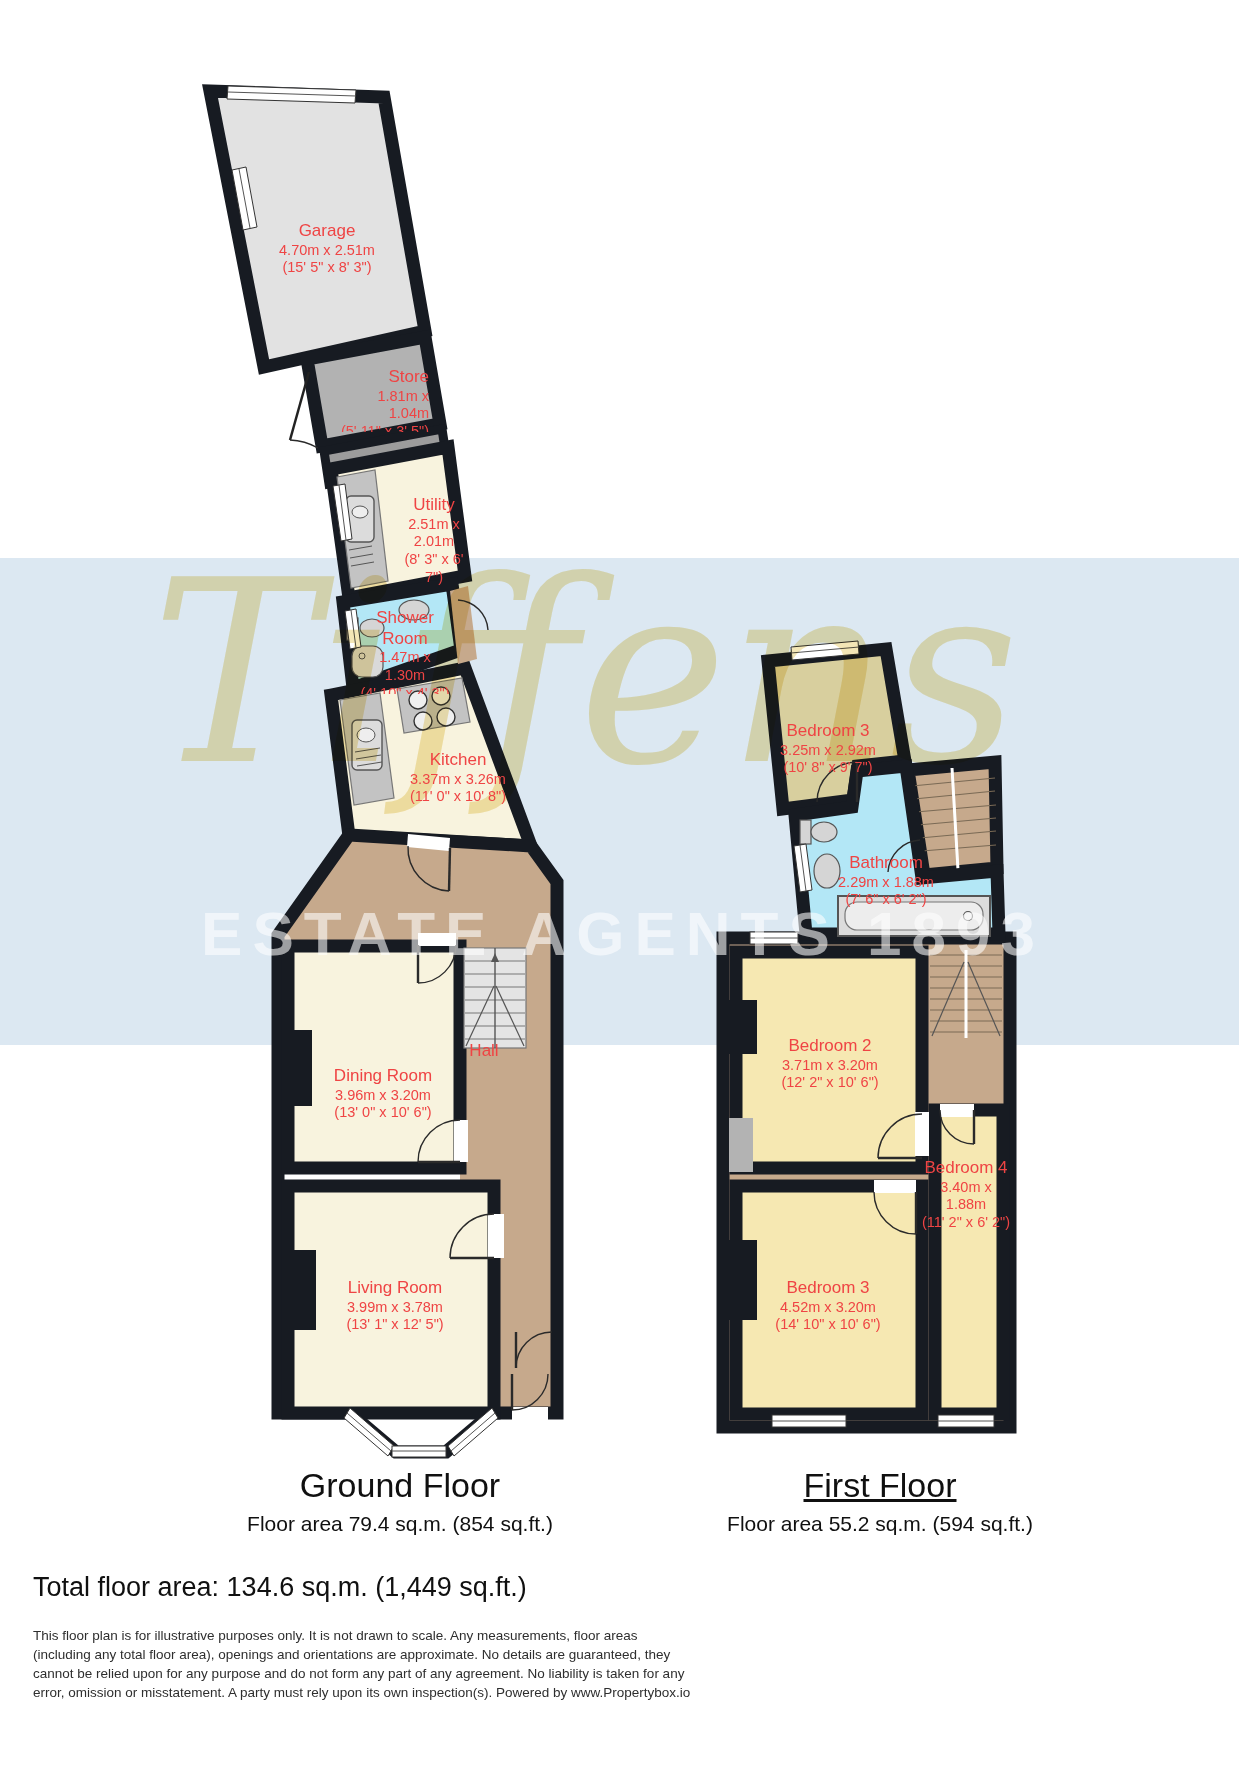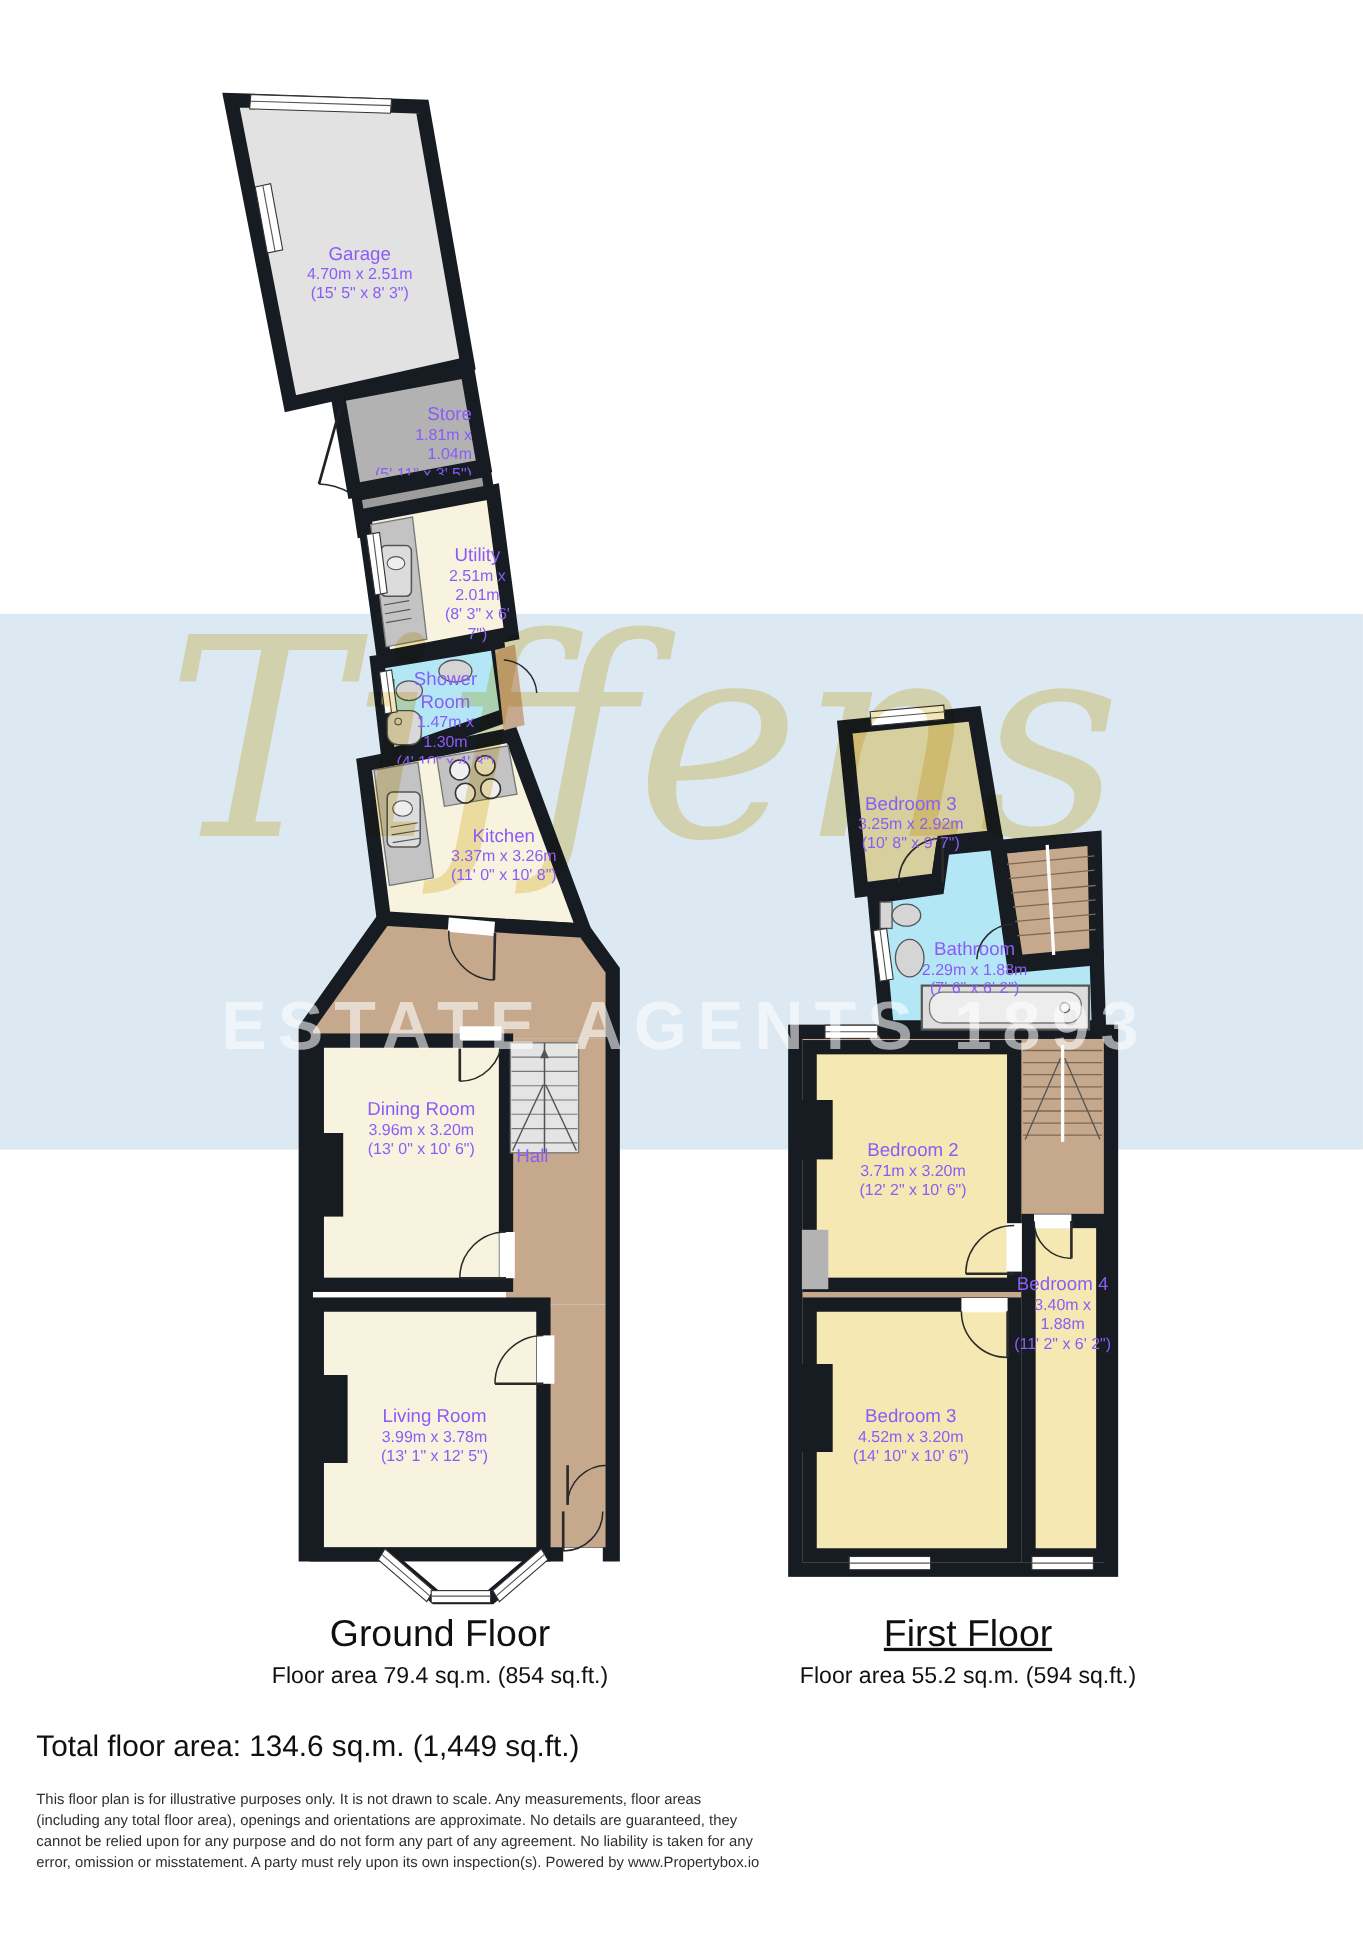--- a/index.html
+++ b/index.html
@@ -4,21 +4,21 @@
 <style>
   html,body{margin:0;padding:0;background:#ffffff;font-family:"Liberation Sans",sans-serif;}
   #canvas{position:relative;width:1239px;height:1771px;background:#fff;overflow:hidden;}
   #wm-band{position:absolute;left:0;top:558px;width:100%;height:487px;background:#dce8f2;z-index:1;}
   #plan-svg{position:absolute;left:0;top:0;z-index:2;}
   .wm-text{position:absolute;z-index:3;pointer-events:none;white-space:nowrap;}
   #wm-brand{left:585px;top:548px;transform:translateX(-50%);font-family:"DejaVu Serif",serif;font-style:italic;
     font-size:252px;line-height:1;color:#f3e5b2;mix-blend-mode:multiply;opacity:.95;}
   #wm-sub{left:590px;top:898px;transform:translateX(-50%);font-size:62px;letter-spacing:10px;
     color:rgba(255,255,255,.58);font-weight:bold;margin-left:33px;}
-  .rlabel{position:absolute;transform:translateX(-50%);text-align:center;color:#8b5cf6;z-index:6;
+  .rlabel{position:absolute;transform:translateX(-50%);text-align:center;color:#ef4444;z-index:6;
     white-space:nowrap;line-height:1.22;}
   .rname{font-size:17px;}
   .rdim{font-size:14.5px;}
   .clip{height:9px;overflow:hidden;}
   .floor-title{position:absolute;transform:translateX(-50%);font-size:34px;color:#101010;z-index:6;white-space:nowrap;}
   .floor-area{position:absolute;transform:translateX(-50%);font-size:21px;color:#101010;z-index:6;white-space:nowrap;}
   #total-area{position:absolute;left:33px;top:1572px;font-size:27px;color:#101010;z-index:6;}
   #disclaimer{position:absolute;left:33px;top:1626px;width:662px;font-size:13.5px;line-height:1.42;color:#2e2e2e;z-index:6;}
 </style>
 </head>
@@ -270,21 +270,21 @@
     <div class="rdim">1.30m</div>
     <div class="rdim clip">(4' 10" x 4' 3")</div>
   </div>
 
   <div class="rlabel" style="left:458px;top:750px;">
     <div class="rname">Kitchen</div>
     <div class="rdim">3.37m x 3.26m</div>
     <div class="rdim">(11' 0" x 10' 8")</div>
   </div>
 
-  <div class="rlabel" style="left:383px;top:999px;">
+  <div class="rlabel" style="left:383px;top:1066px;">
     <div class="rname">Dining Room</div>
     <div class="rdim">3.96m x 3.20m</div>
     <div class="rdim">(13' 0" x 10' 6")</div>
   </div>
 
   <div class="rlabel" style="left:484px;top:1041px;">
     <div class="rname">Hall</div>
   </div>
 
   <div class="rlabel" style="left:395px;top:1278px;">

